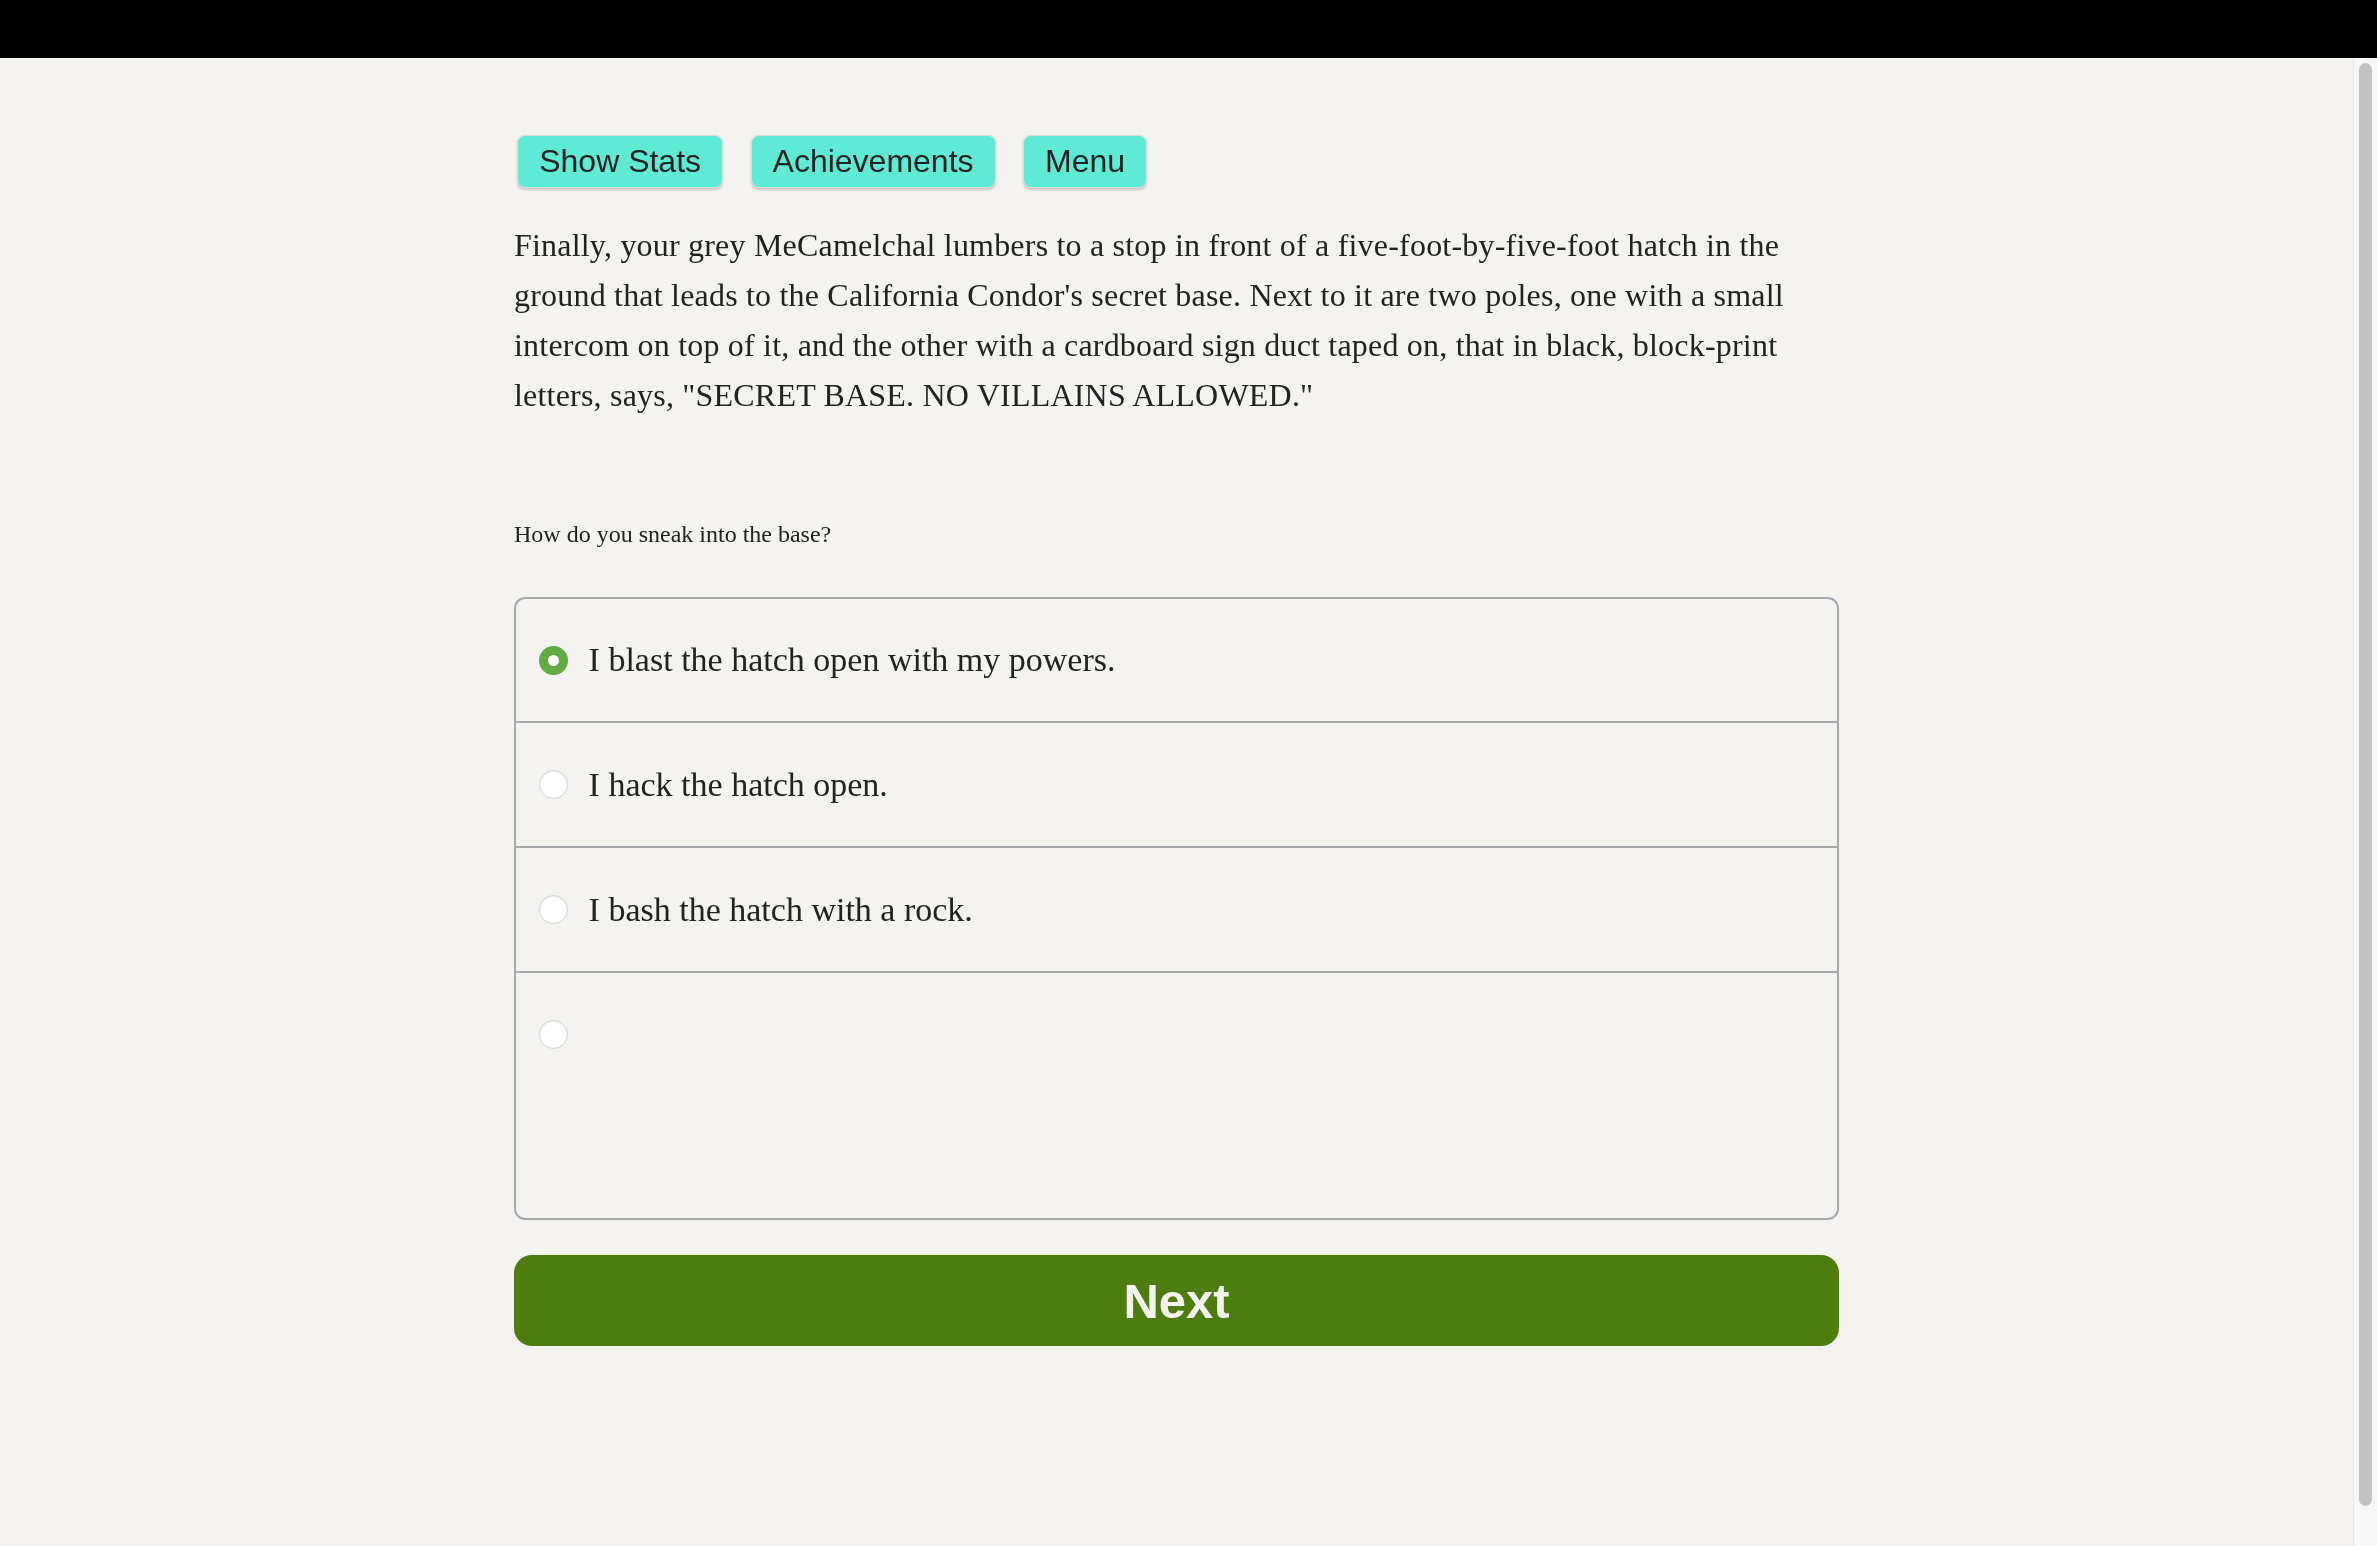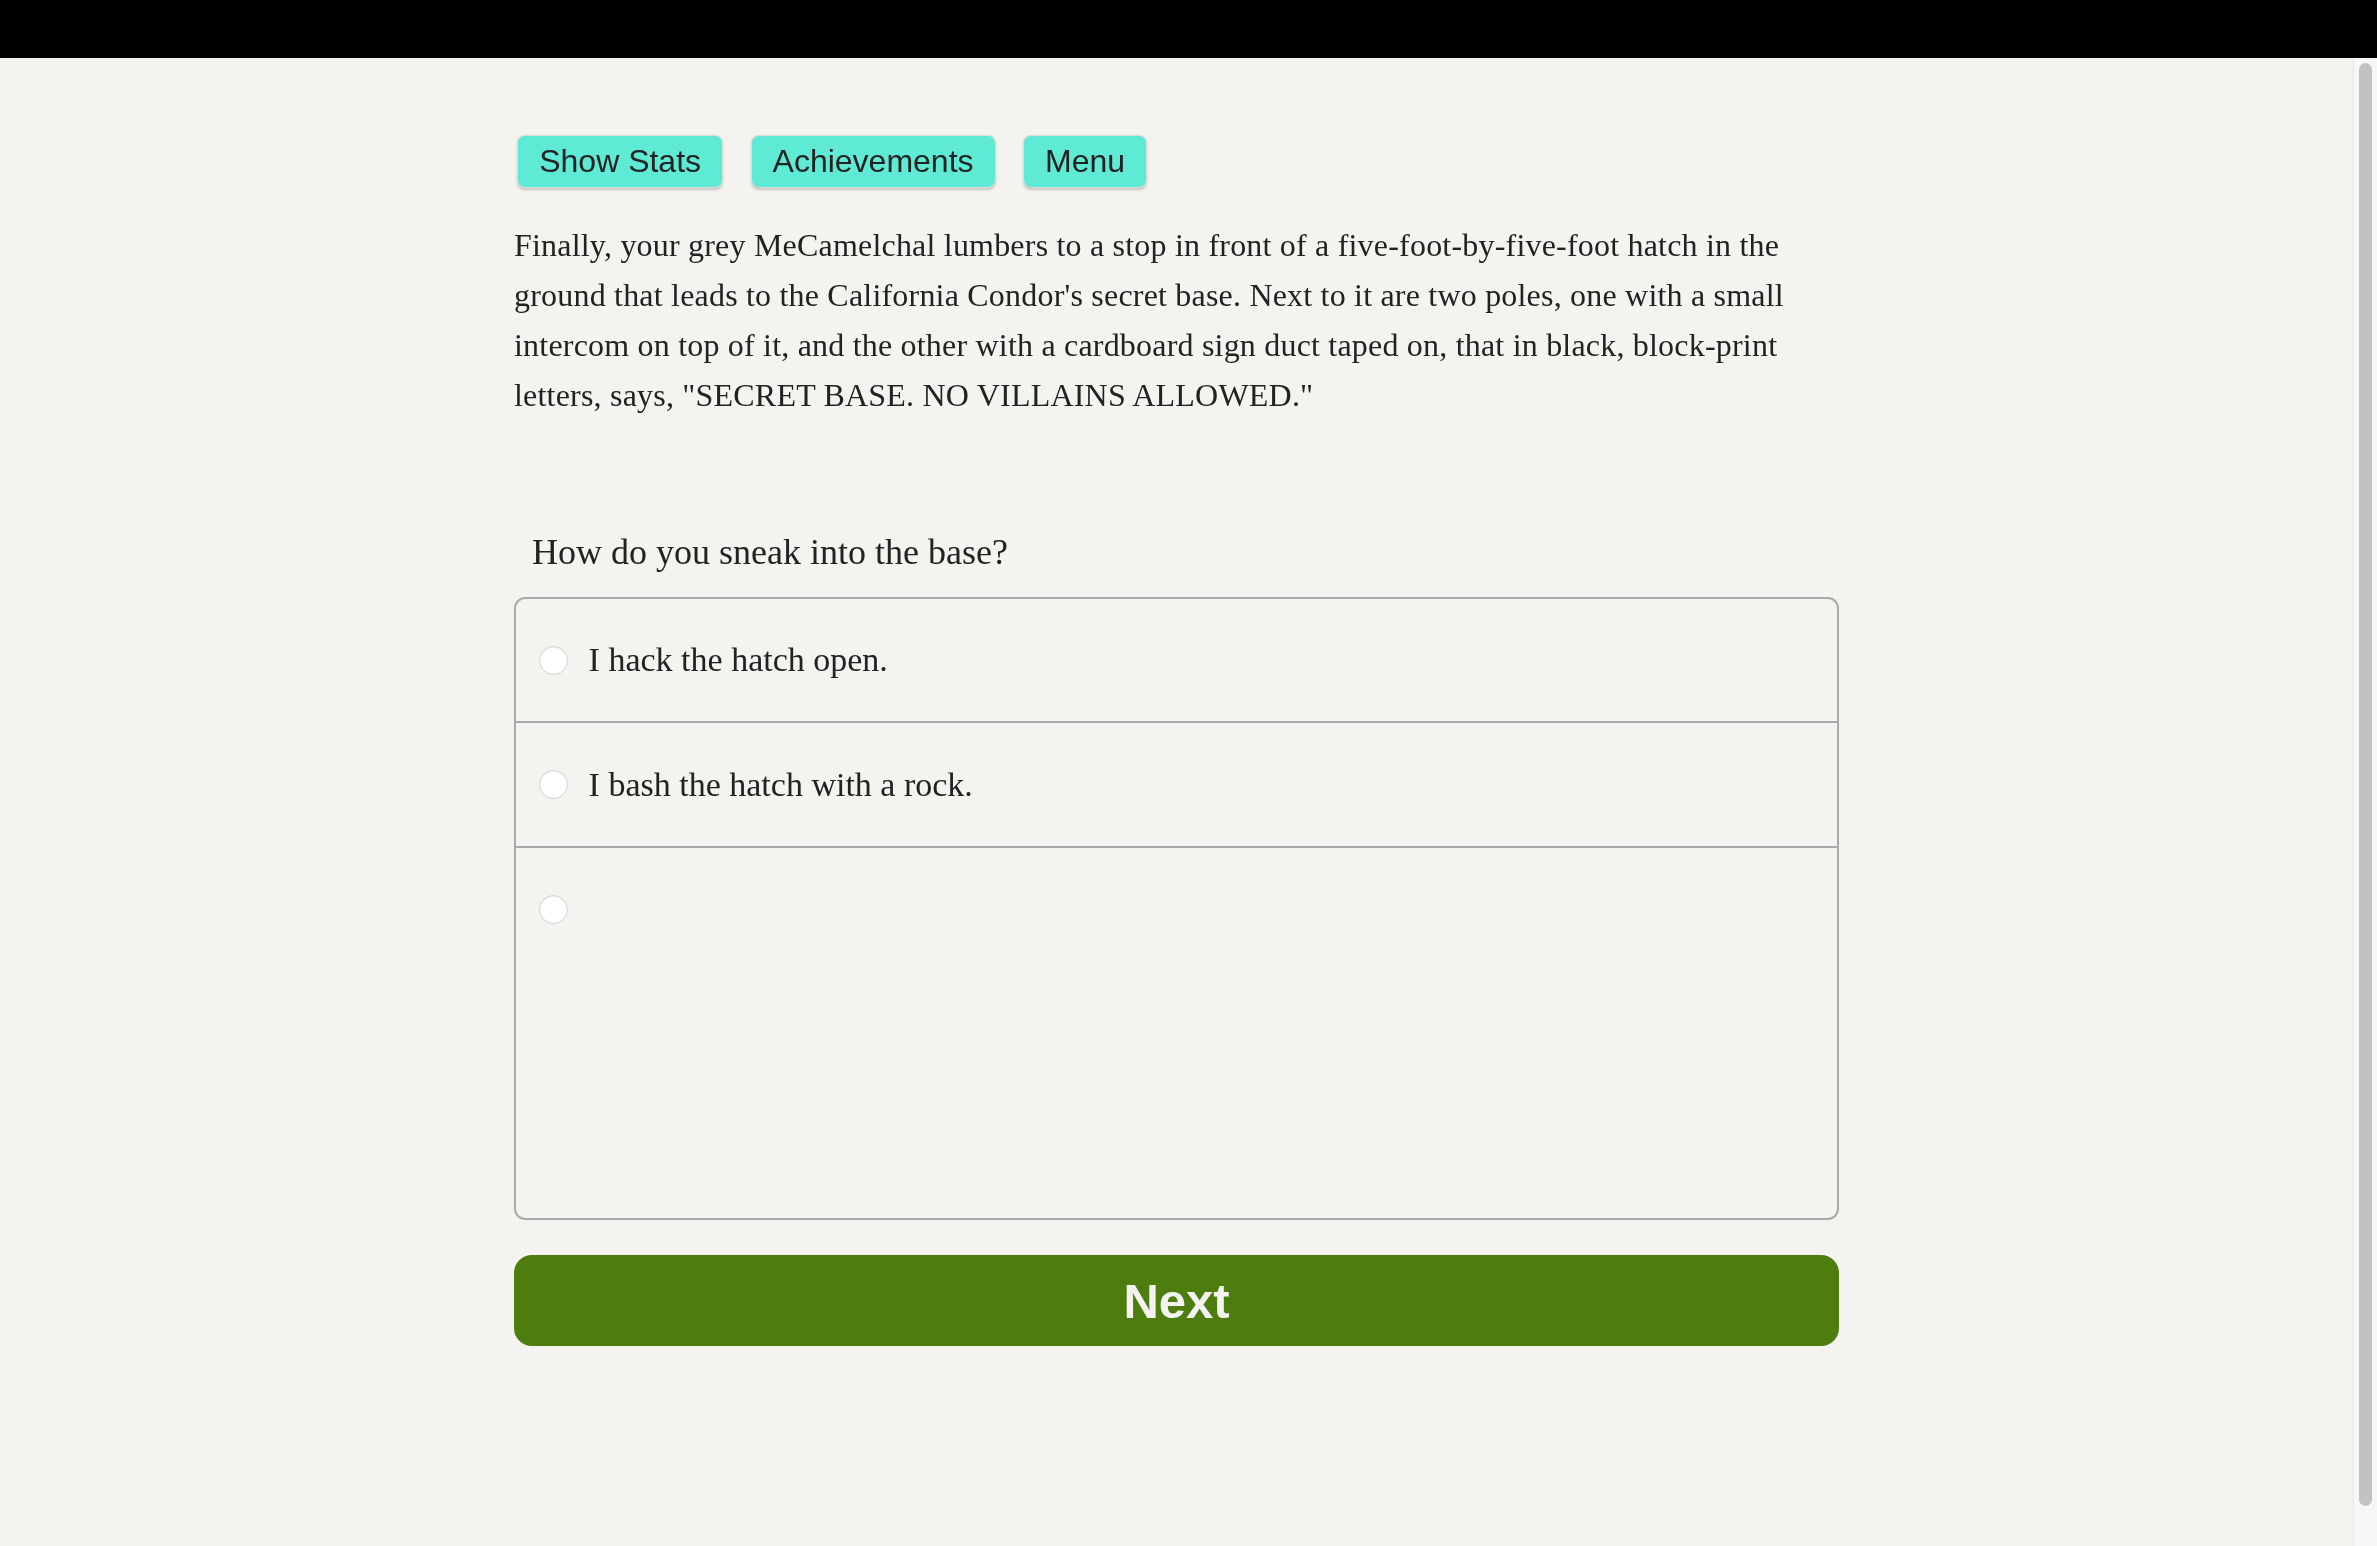--- a/index.html
+++ b/index.html
@@ -17,22 +17,22 @@
     box-shadow:0 1.6px 2.4px rgba(0,0,0,0.18);
     font-family:"Liberation Sans", sans-serif; font-size:32px; color:#222;
     display:flex; align-items:center; cursor:pointer;
   }
   .story {
     position:absolute; top:162px; left:0; width:1342px;
     font-size:32px; line-height:50px; margin:0;
     font-family:"Liberation Serif", serif; letter-spacing:0.2px;
   }
   .question {
-    position:absolute; top:451px; left:0; font-size:36px; line-height:50px;
-    font-family:"Liberation Serif", serif; margin:18px;
+    position:absolute; top:451px; left:0; font-size:24px; line-height:50px;
+    font-family:"Liberation Serif", serif; margin:0;
   }
   .options {
     position:absolute; top:539px; left:0; width:1325px; height:623px; box-sizing:border-box;
     border:2.4px solid #a9a9ad; border-radius:11.3px; overflow:hidden;
   }
   .option {
     height:125px; box-sizing:border-box; display:flex; align-items:center;
     padding-left:22.6px; border-top:2.4px solid #a9a9ad; cursor:pointer;
   }
   .option:first-child { border-top:none; height:122px; }
@@ -64,20 +64,24 @@
     <button class="top-btn">Show Stats</button>
     <button class="top-btn">Achievements</button>
     <button class="top-btn">Menu</button>
   </div>
 
   <p class="story">Finally, your grey MeCamelchal lumbers to a stop in front of a five-foot-by-five-foot hatch in the ground that leads to the California Condor's secret base. Next to it are two poles, one with a small intercom on top of it, and the other with a cardboard sign duct taped on, that in black, block-print letters, says, "SECRET BASE. NO VILLAINS ALLOWED."</p>
   <p class="question">How do you sneak into the base?</p>
 
   <div class="options">
     <label class="option">
+      <span class="radio checked"></span>
+      <span class="opt-label">I blast the hatch open with my powers.</span>
+    </label>
+    <label class="option">
       <span class="radio"></span>
       <span class="opt-label">I hack the hatch open.</span>
     </label>
     <label class="option">
       <span class="radio"></span>
       <span class="opt-label">I bash the hatch with a rock.</span>
     </label>
     <label class="option">
       <span class="radio"></span>
     </label>

